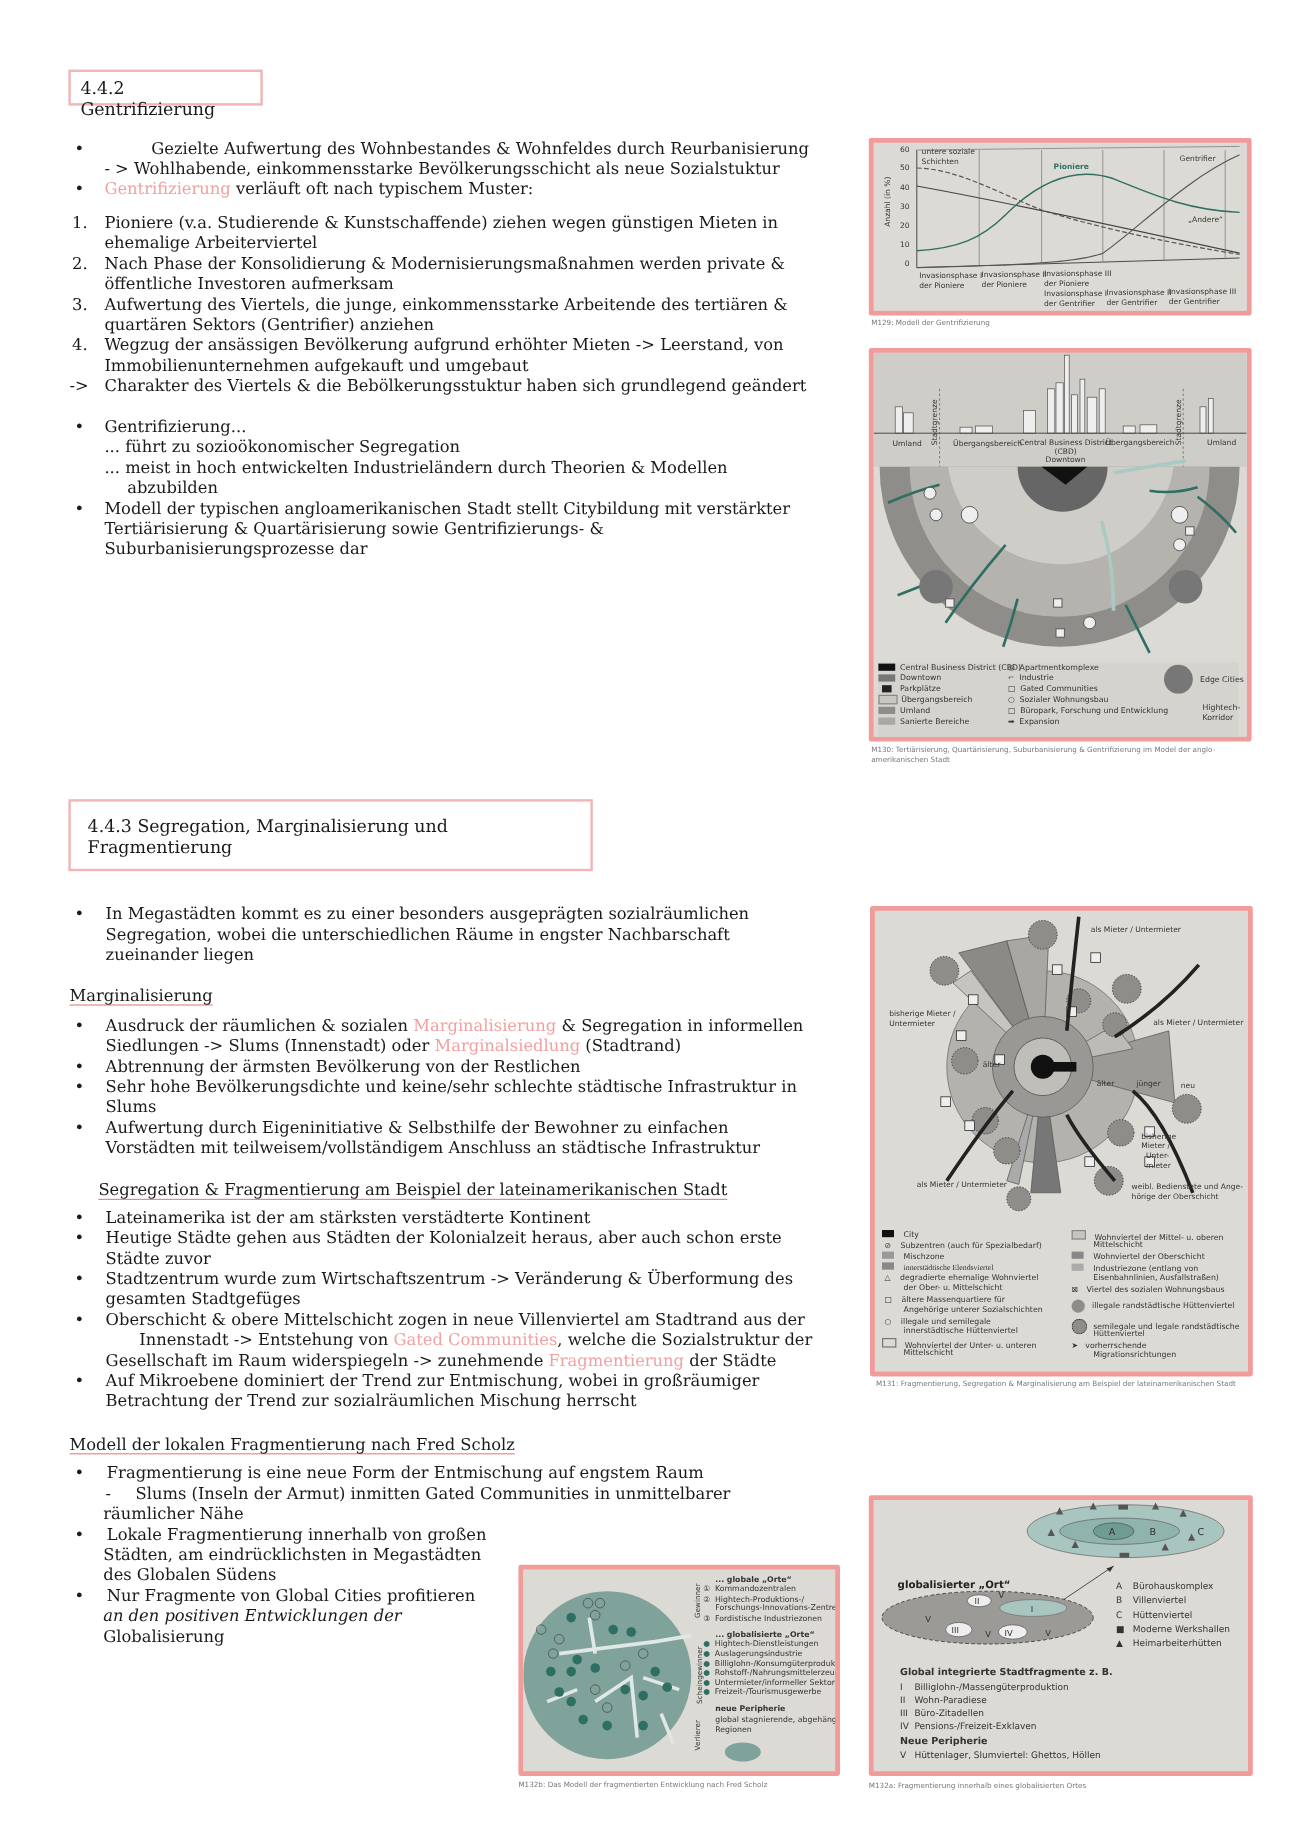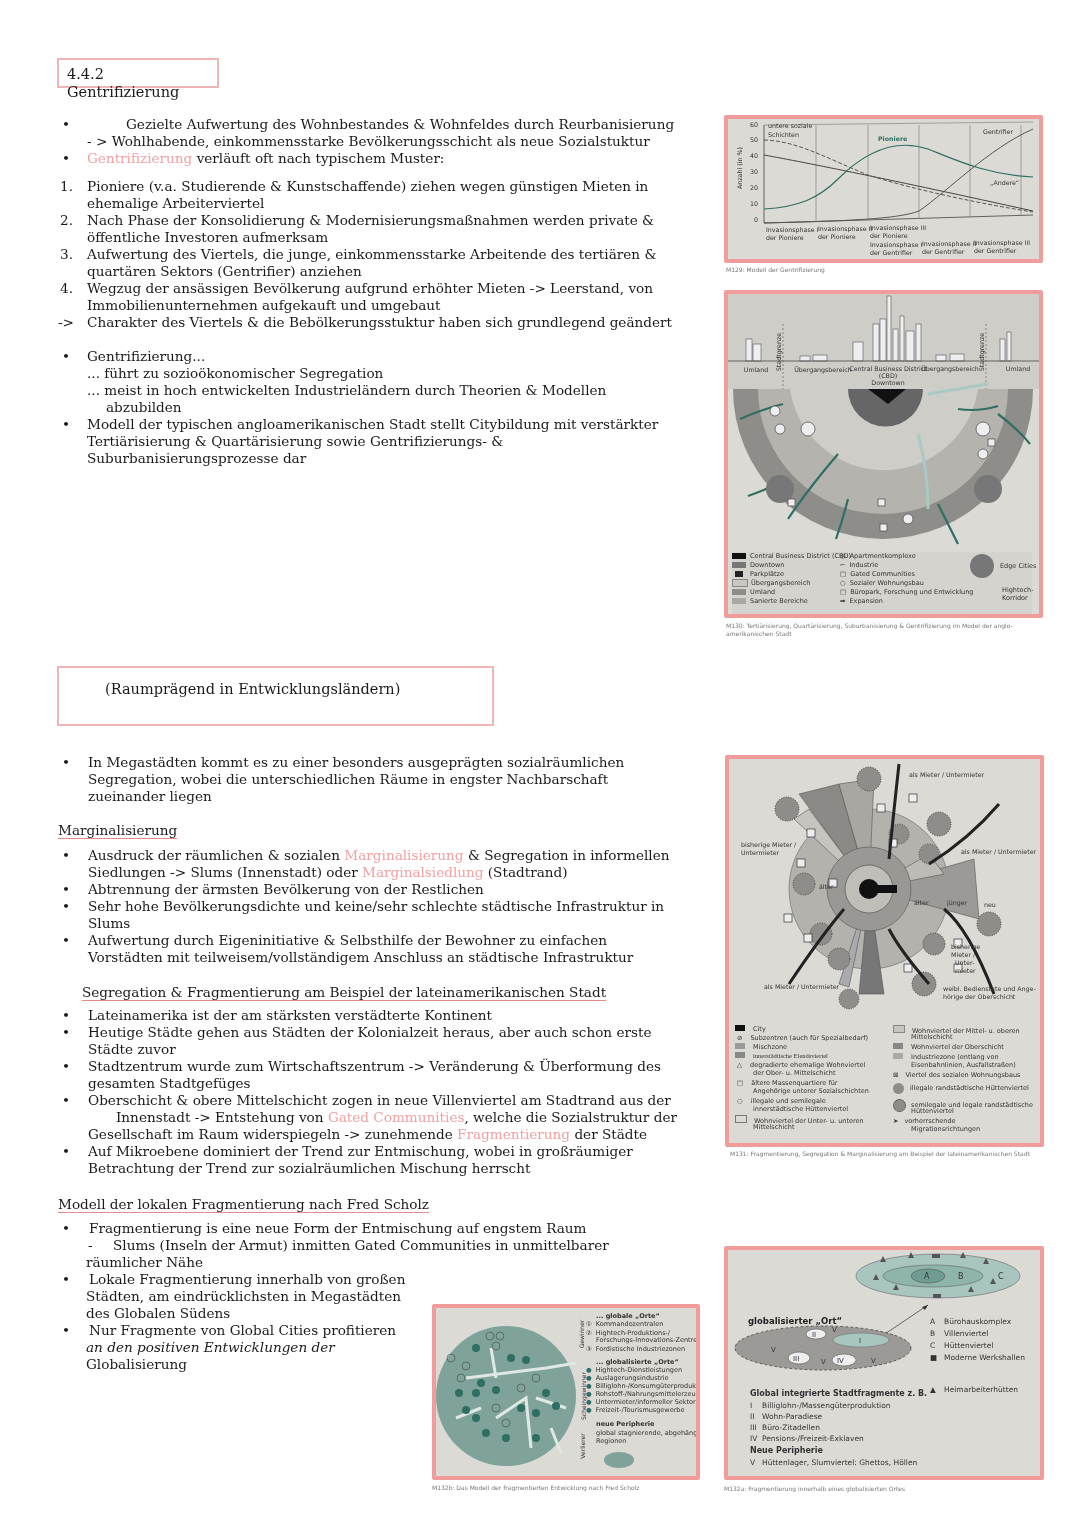--- a/index.html
+++ b/index.html
@@ -187,21 +187,21 @@
     <div class="abs" style="left:238px;top:2px;width:24px;height:24px;border-radius:50%;background:#777;"></div>
     <div class="lgt" style="left:268px;top:10px;">Edge Cities</div>
     <div class="lgt" style="left:270px;top:34px;">Hightech-</div>
     <div class="lgt" style="left:270px;top:42px;">Korridor</div>
   </div>
 </div>
 <div class="cap" style="left:726px;top:622px;">M130: Tertiärisierung, Quartärisierung, Suburbanisierung &amp; Gentrifizierung im Model der anglo-</div>
 <div class="cap" style="left:726px;top:630px;">amerikanischen Stadt</div>
 
 <div class="title-box" style="left:57px;top:666px;width:437px;height:60px;padding-top:12px;">
-  <div style="padding-left:38px;">(Raumprägend in Entwicklungsländern)</div>
+  <div style="padding-left:6px;">4.4.3 Segregation, Marginalisierung und Fragmentierung</div>
 </div>
 
 <div>
   <div class="txt" style="left:62px;top:754px;">•</div>
   <div class="txt" style="left:88px;top:754px;">In Megastädten kommt es zu einer besonders ausgeprägten sozialräumlichen</div>
   <div class="txt" style="left:88px;top:771px;">Segregation, wobei die unterschiedlichen Räume in engster Nachbarschaft</div>
   <div class="txt" style="left:88px;top:788px;">zueinander liegen</div>
 
   <div class="txt u" style="left:58px;top:822px;">Marginalisierung</div>
   <div class="txt" style="left:62px;top:847px;">•</div>
@@ -456,21 +456,21 @@
         <text x="93" y="114">V</text>
         <text x="143" y="113">V</text>
     </g>
   </svg>
   <div class="abs" style="left:20px;top:66px;font-size:8.5px;font-weight:bold;color:#222;white-space:nowrap;">globalisierter „Ort“</div>
   <div class="abs" style="left:202px;top:66px;width:110px;">
     <div class="lgt" style="position:relative;font-size:7.5px;line-height:12px;"><span style="display:inline-block;width:14px;">A</span><span>Bürohauskomplex</span></div>
     <div class="lgt" style="position:relative;font-size:7.5px;line-height:12px;"><span style="display:inline-block;width:14px;">B</span><span>Villenviertel</span></div>
     <div class="lgt" style="position:relative;font-size:7.5px;line-height:12px;"><span style="display:inline-block;width:14px;">C</span><span>Hüttenviertel</span></div>
     <div class="lgt" style="position:relative;font-size:7.5px;line-height:12px;"><span style="display:inline-block;width:14px;">■</span><span>Moderne Werkshallen</span></div>
-    <div class="lgt" style="position:relative;font-size:7.5px;line-height:12px;margin-top:20px;"><span style="display:inline-block;width:14px;">▲</span><span>Heimarbeiterhütten</span></div>
+    <div class="lgt" style="position:relative;font-size:7.5px;line-height:12px;"><span style="display:inline-block;width:14px;">▲</span><span>Heimarbeiterhütten</span></div>
   </div>
   <div class="abs" style="left:22px;top:138px;width:280px;">
     <div class="lgt" style="position:relative;font-size:8px;font-weight:bold;line-height:12px;">Global integrierte Stadtfragmente z. B.</div>
     <div class="lgt" style="position:relative;font-size:7.5px;line-height:11px;"><span style="display:inline-block;width:12px;">I</span><span>Billiglohn-/Massengüterproduktion</span></div>
     <div class="lgt" style="position:relative;font-size:7.5px;line-height:11px;"><span style="display:inline-block;width:12px;">II</span><span>Wohn-Paradiese</span></div>
     <div class="lgt" style="position:relative;font-size:7.5px;line-height:11px;"><span style="display:inline-block;width:12px;">III</span><span>Büro-Zitadellen</span></div>
     <div class="lgt" style="position:relative;font-size:7.5px;line-height:11px;"><span style="display:inline-block;width:12px;">IV</span><span>Pensions-/Freizeit-Exklaven</span></div>
     <div class="lgt" style="position:relative;font-size:8px;font-weight:bold;line-height:13px;">Neue Peripherie</div>
     <div class="lgt" style="position:relative;font-size:7.5px;line-height:11px;"><span style="display:inline-block;width:12px;">V</span><span>Hüttenlager, Slumviertel: Ghettos, Höllen</span></div>
   </div>

